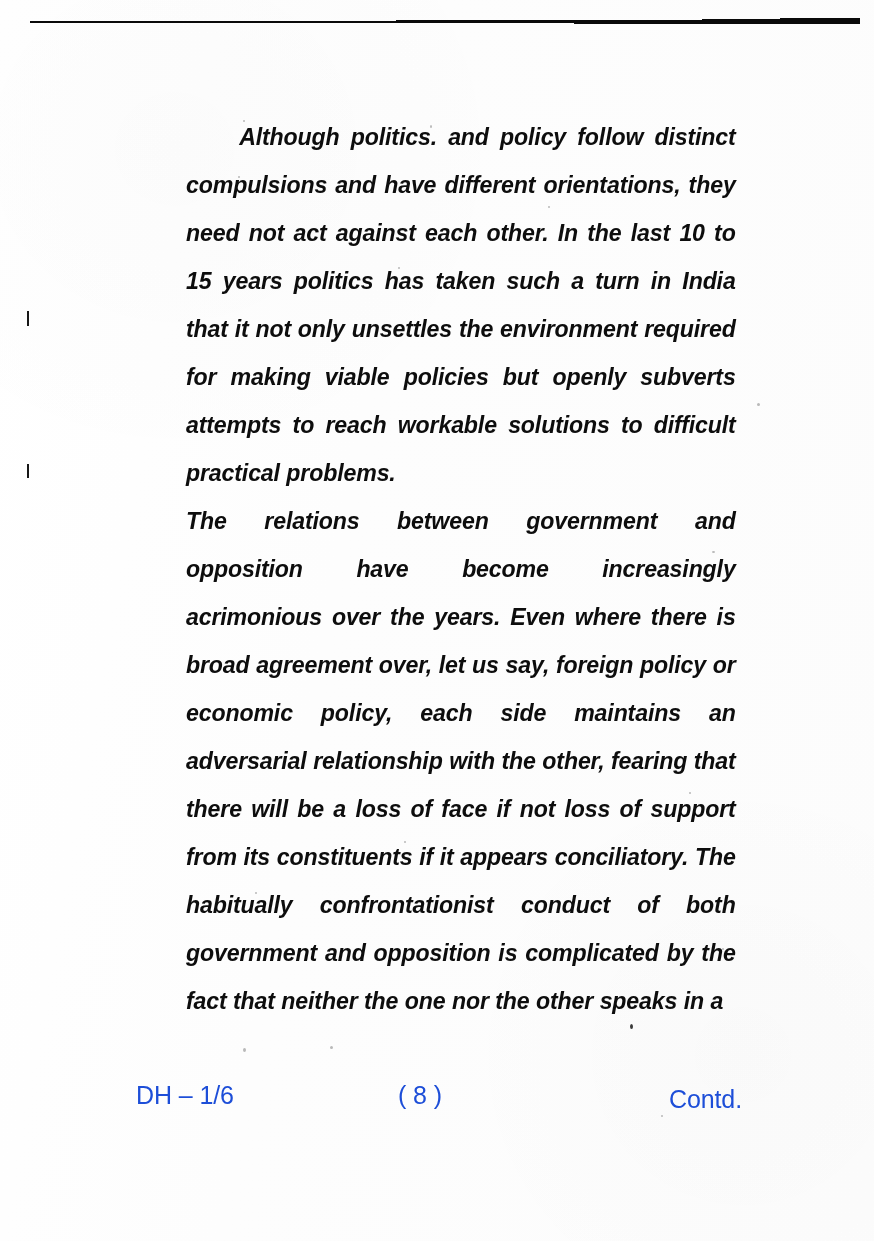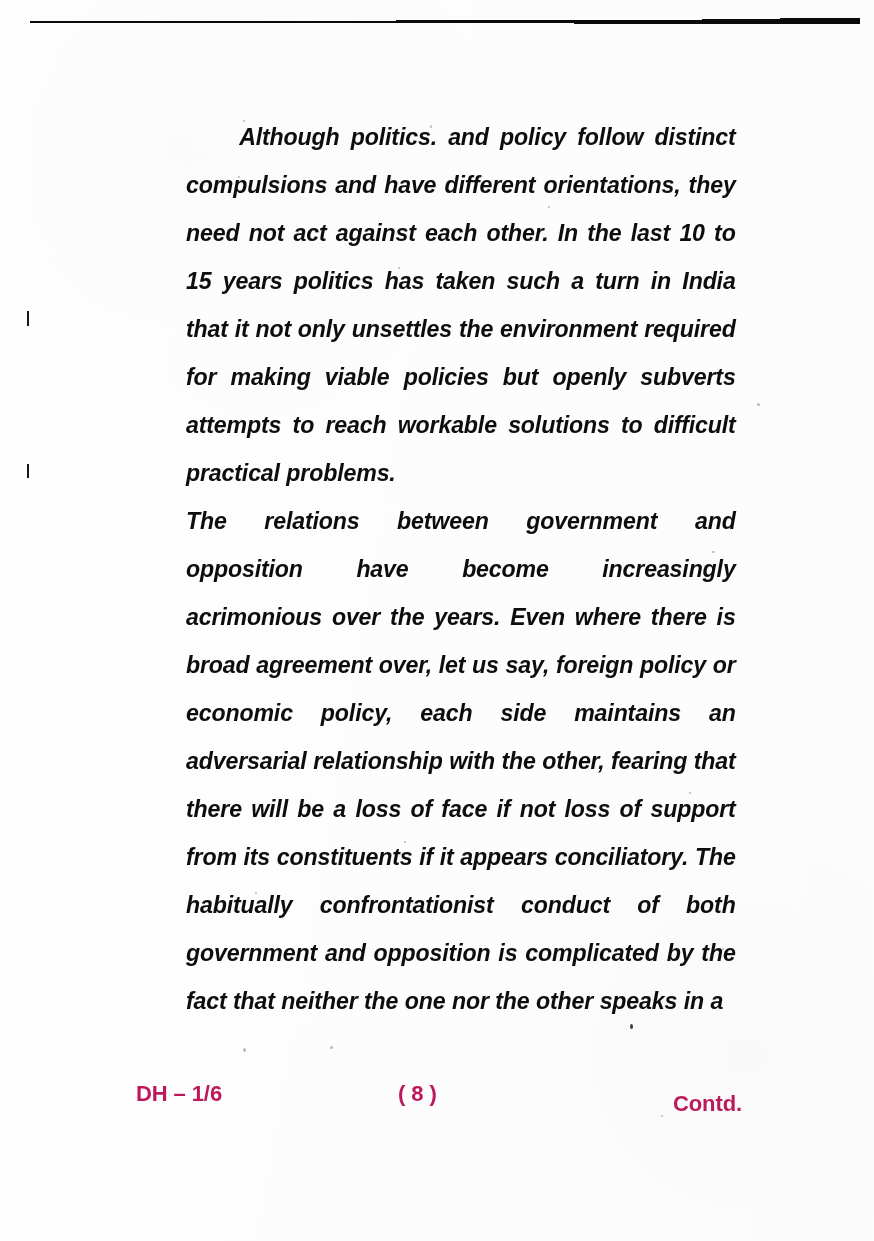--- a/index.html
+++ b/index.html
@@ -98,28 +98,28 @@
   
   .para-2 .stretch-1 { word-spacing: 9.5px; }
 
   
   .footer {
     position: absolute;
     left: 136px;
     top: 1081px;
     width: 606px;
     height: 34px;
-    color: #be185d;
-    font-size: 22px;
-    font-weight: 700;
+    color: #1d4ed8;
+    font-size: 25px;
+    font-weight: 400;
     letter-spacing: -0.1px;
   }
   .footer-code   { position: absolute; left: 0;     top: 0; white-space: nowrap; }
   .footer-page   { position: absolute; left: 262px; top: 0; white-space: nowrap; }
-  .footer-contd  { position: absolute; right: 0;    top: 10px; white-space: nowrap; }
+  .footer-contd  { position: absolute; right: 0;    top: 4px; white-space: nowrap; }
 </style>
 </head>
 <body>
 
 <div class="page">
 
   <div class="paper-tint"></div>
 
   <div class="scan-edge-bar">
     <div class="seg seg-a"></div>

